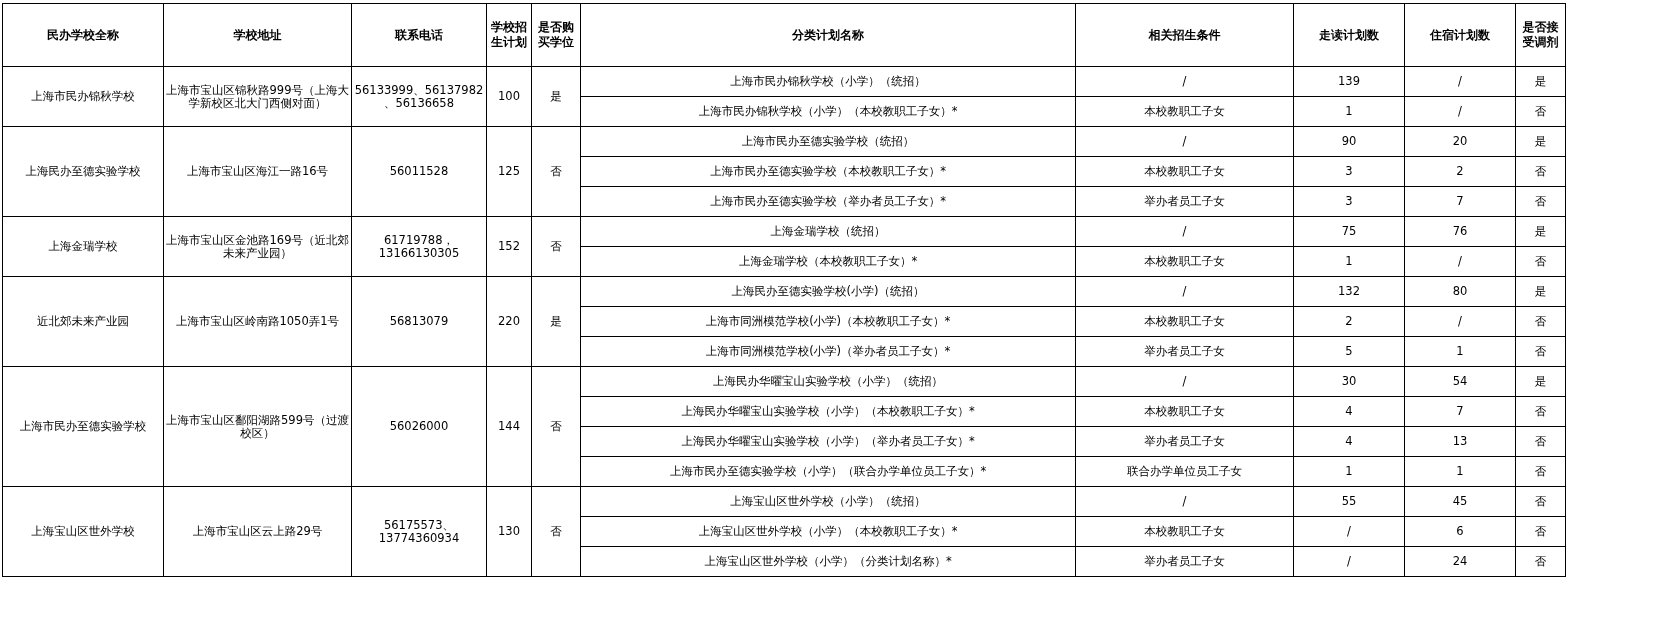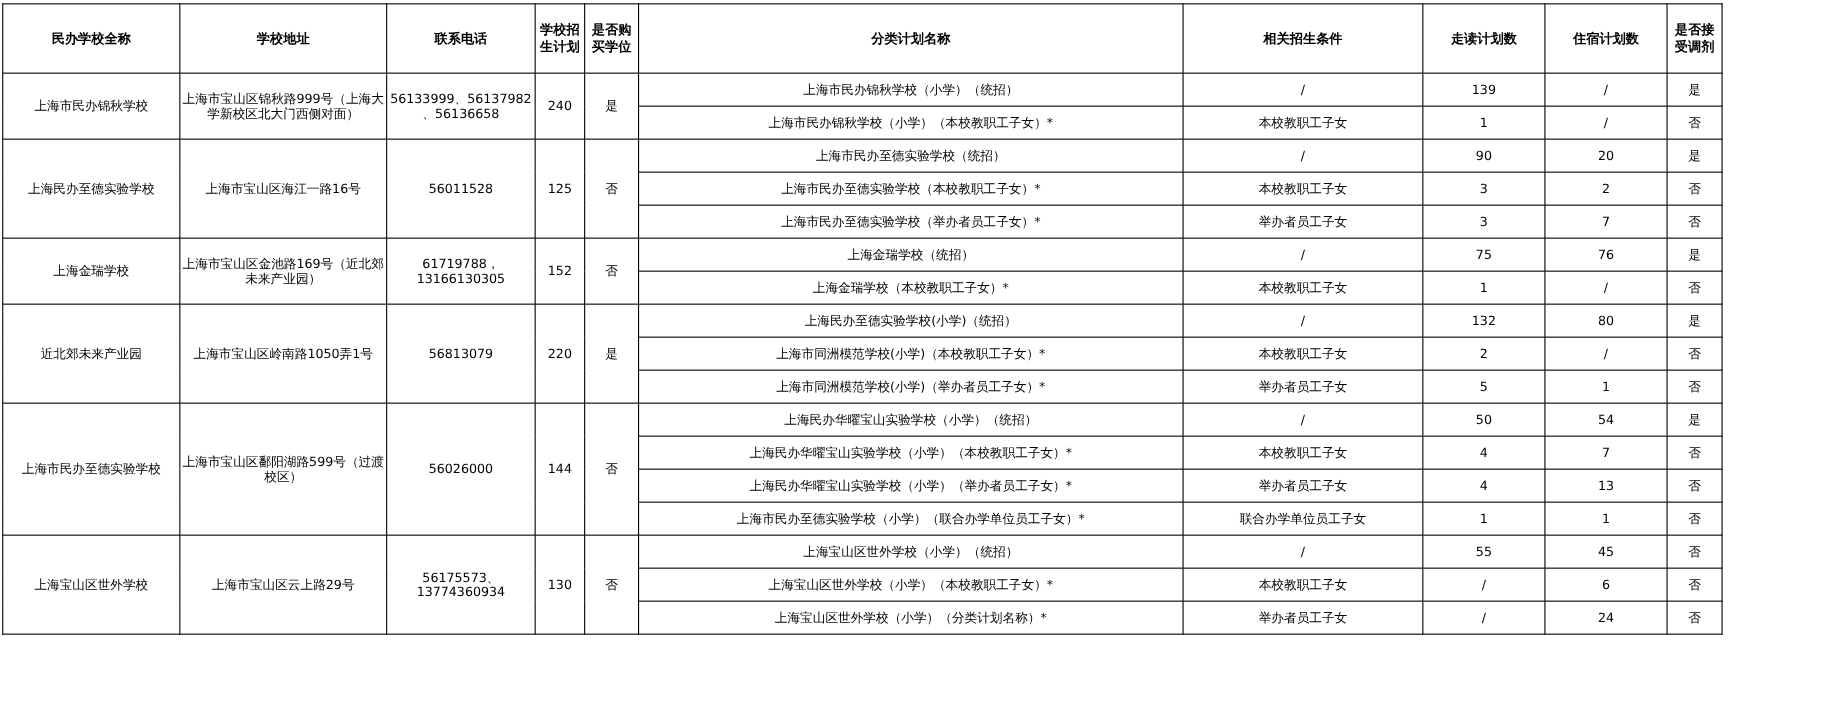--- a/index.html
+++ b/index.html
@@ -74,21 +74,21 @@
       <th>住宿计划数</th>
       <th class="narrow"><span>是否接</span><br><span>受调剂</span></th>
     </tr>
   </thead>
   <tbody>
 
     <tr>
       <td rowspan="2" class="school-name">上海市民办锦秋学校</td>
       <td rowspan="2" class="address">上海市宝山区锦秋路999号（上海大学新校区北大门西侧对面）</td>
       <td rowspan="2" class="phone">56133999、56137982 、56136658</td>
-      <td rowspan="2">240</td>
+      <td rowspan="2">100</td>
       <td rowspan="2">是</td>
       <td class="sub">上海市民办锦秋学校（小学）（统招）</td>
       <td class="sub">/</td>
       <td class="sub">139</td>
       <td class="sub">/</td>
       <td class="sub">是</td>
     </tr>
     <tr>
       <td class="sub">上海市民办锦秋学校（小学）（本校教职工子女）*</td>
       <td class="sub">本校教职工子女</td>
@@ -172,21 +172,21 @@
     </tr>
 
     <tr>
       <td rowspan="4" class="school-name">上海市民办至德实验学校</td>
       <td rowspan="4" class="address">上海市宝山区鄱阳湖路599号（过渡校区）</td>
       <td rowspan="4" class="phone">56026000</td>
       <td rowspan="4">144</td>
       <td rowspan="4">否</td>
       <td class="sub">上海民办华曜宝山实验学校（小学）（统招）</td>
       <td class="sub">/</td>
-      <td class="sub">50</td>
+      <td class="sub">30</td>
       <td class="sub">54</td>
       <td class="sub">是</td>
     </tr>
     <tr>
       <td class="sub">上海民办华曜宝山实验学校（小学）（本校教职工子女）*</td>
       <td class="sub">本校教职工子女</td>
       <td class="sub">4</td>
       <td class="sub">7</td>
       <td class="sub">否</td>
     </tr>

